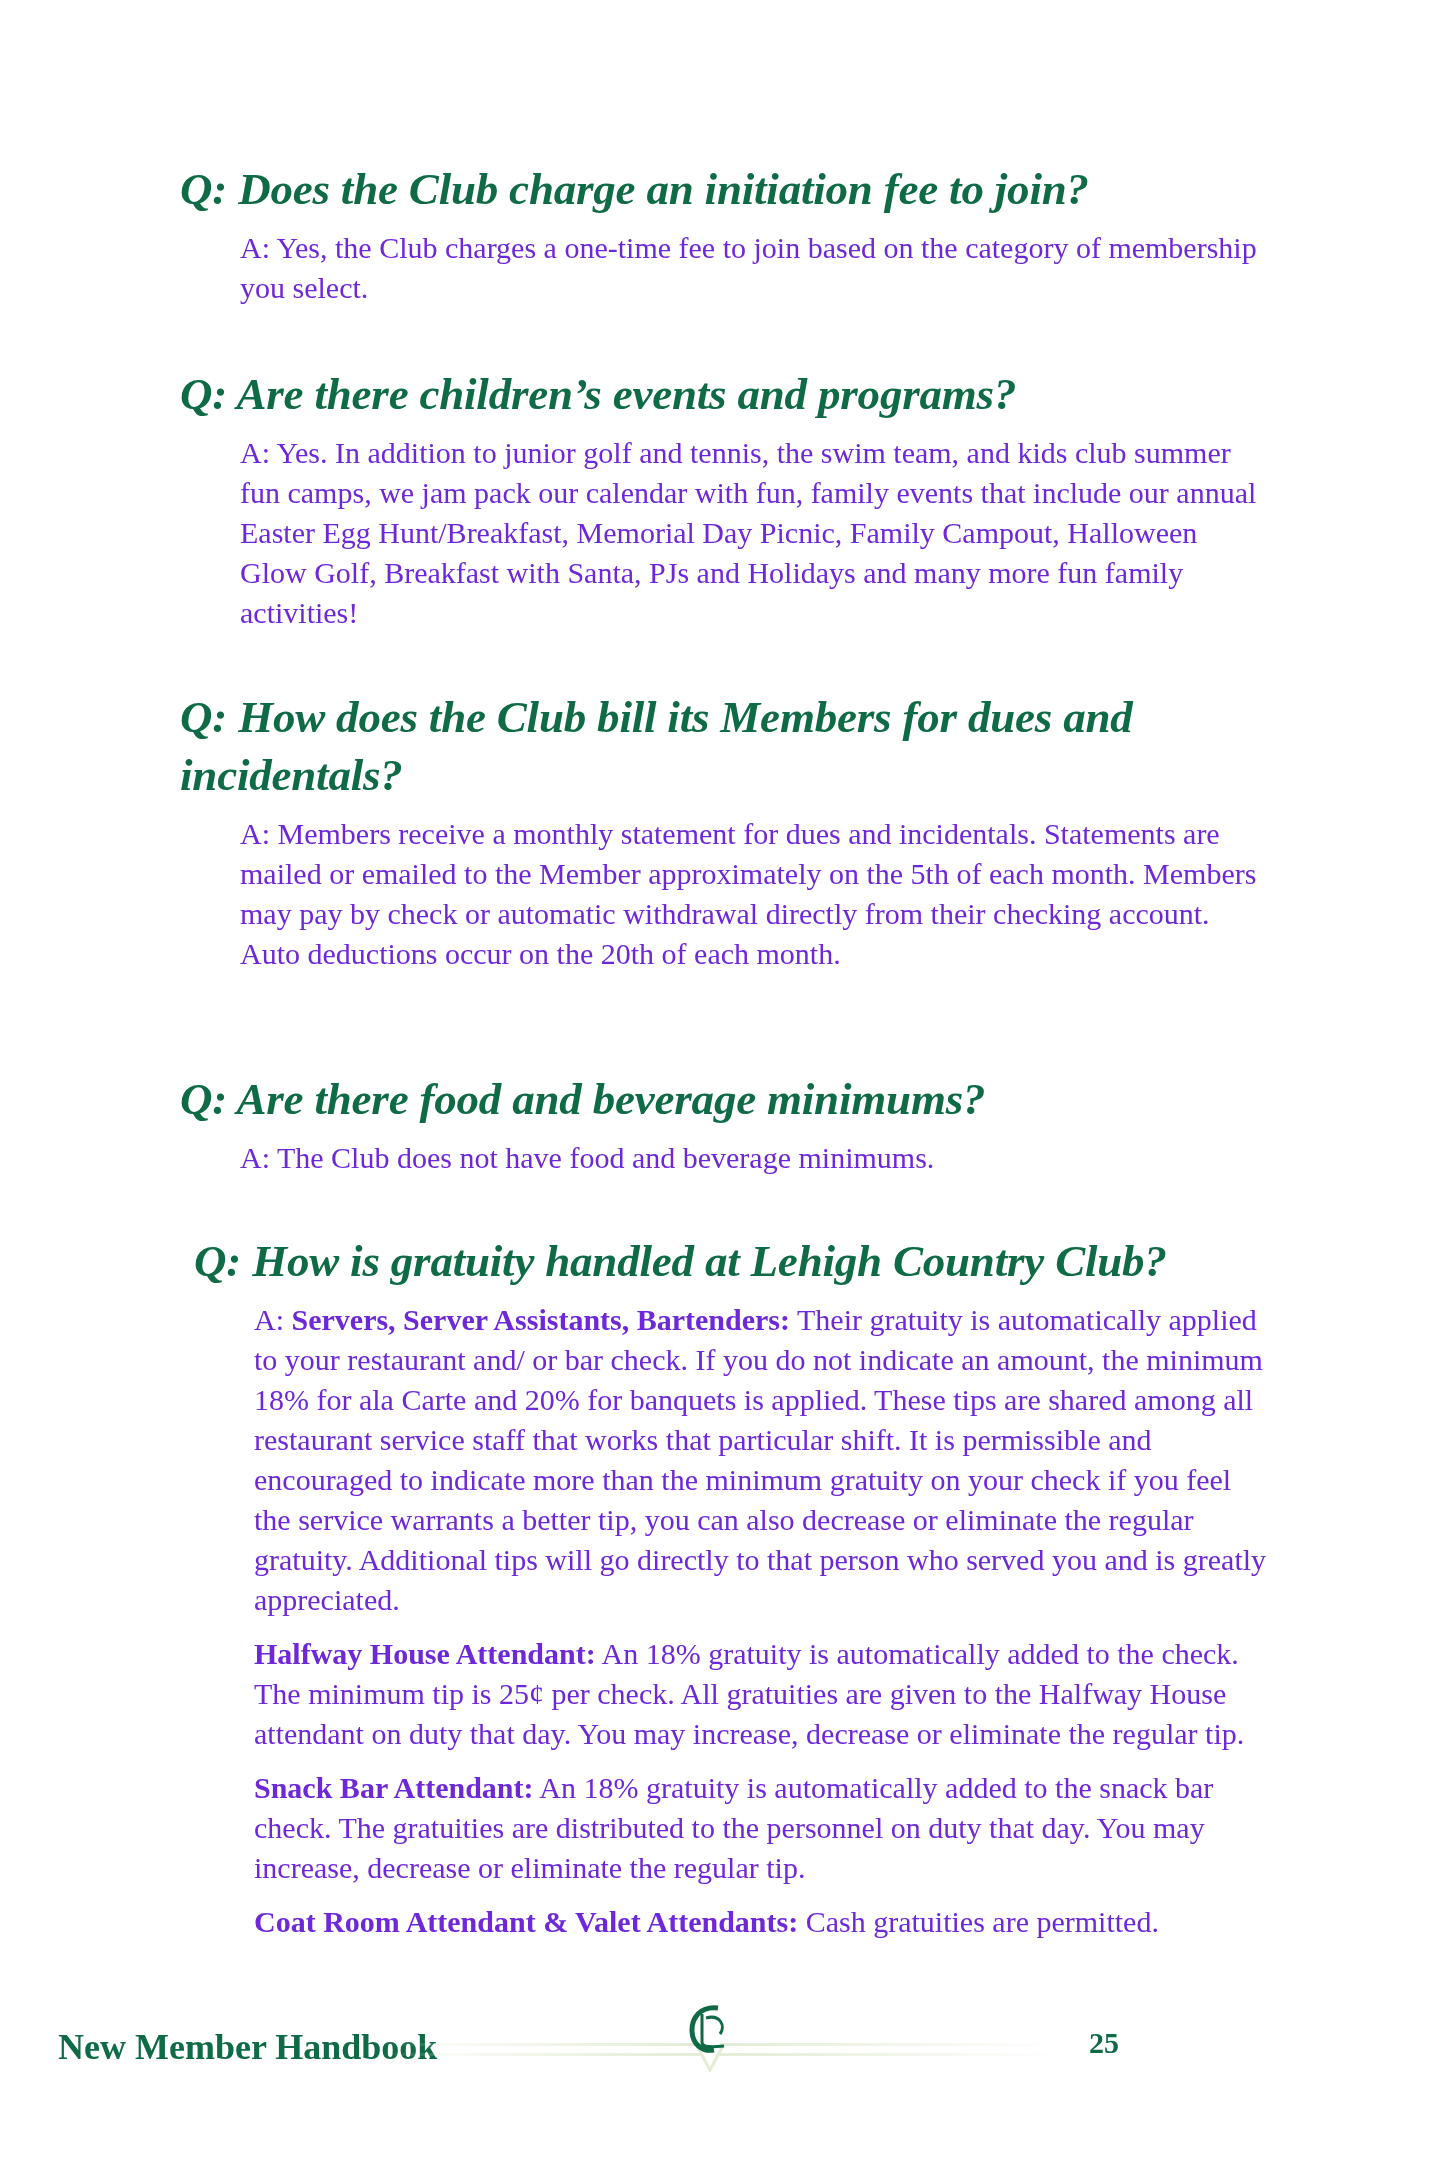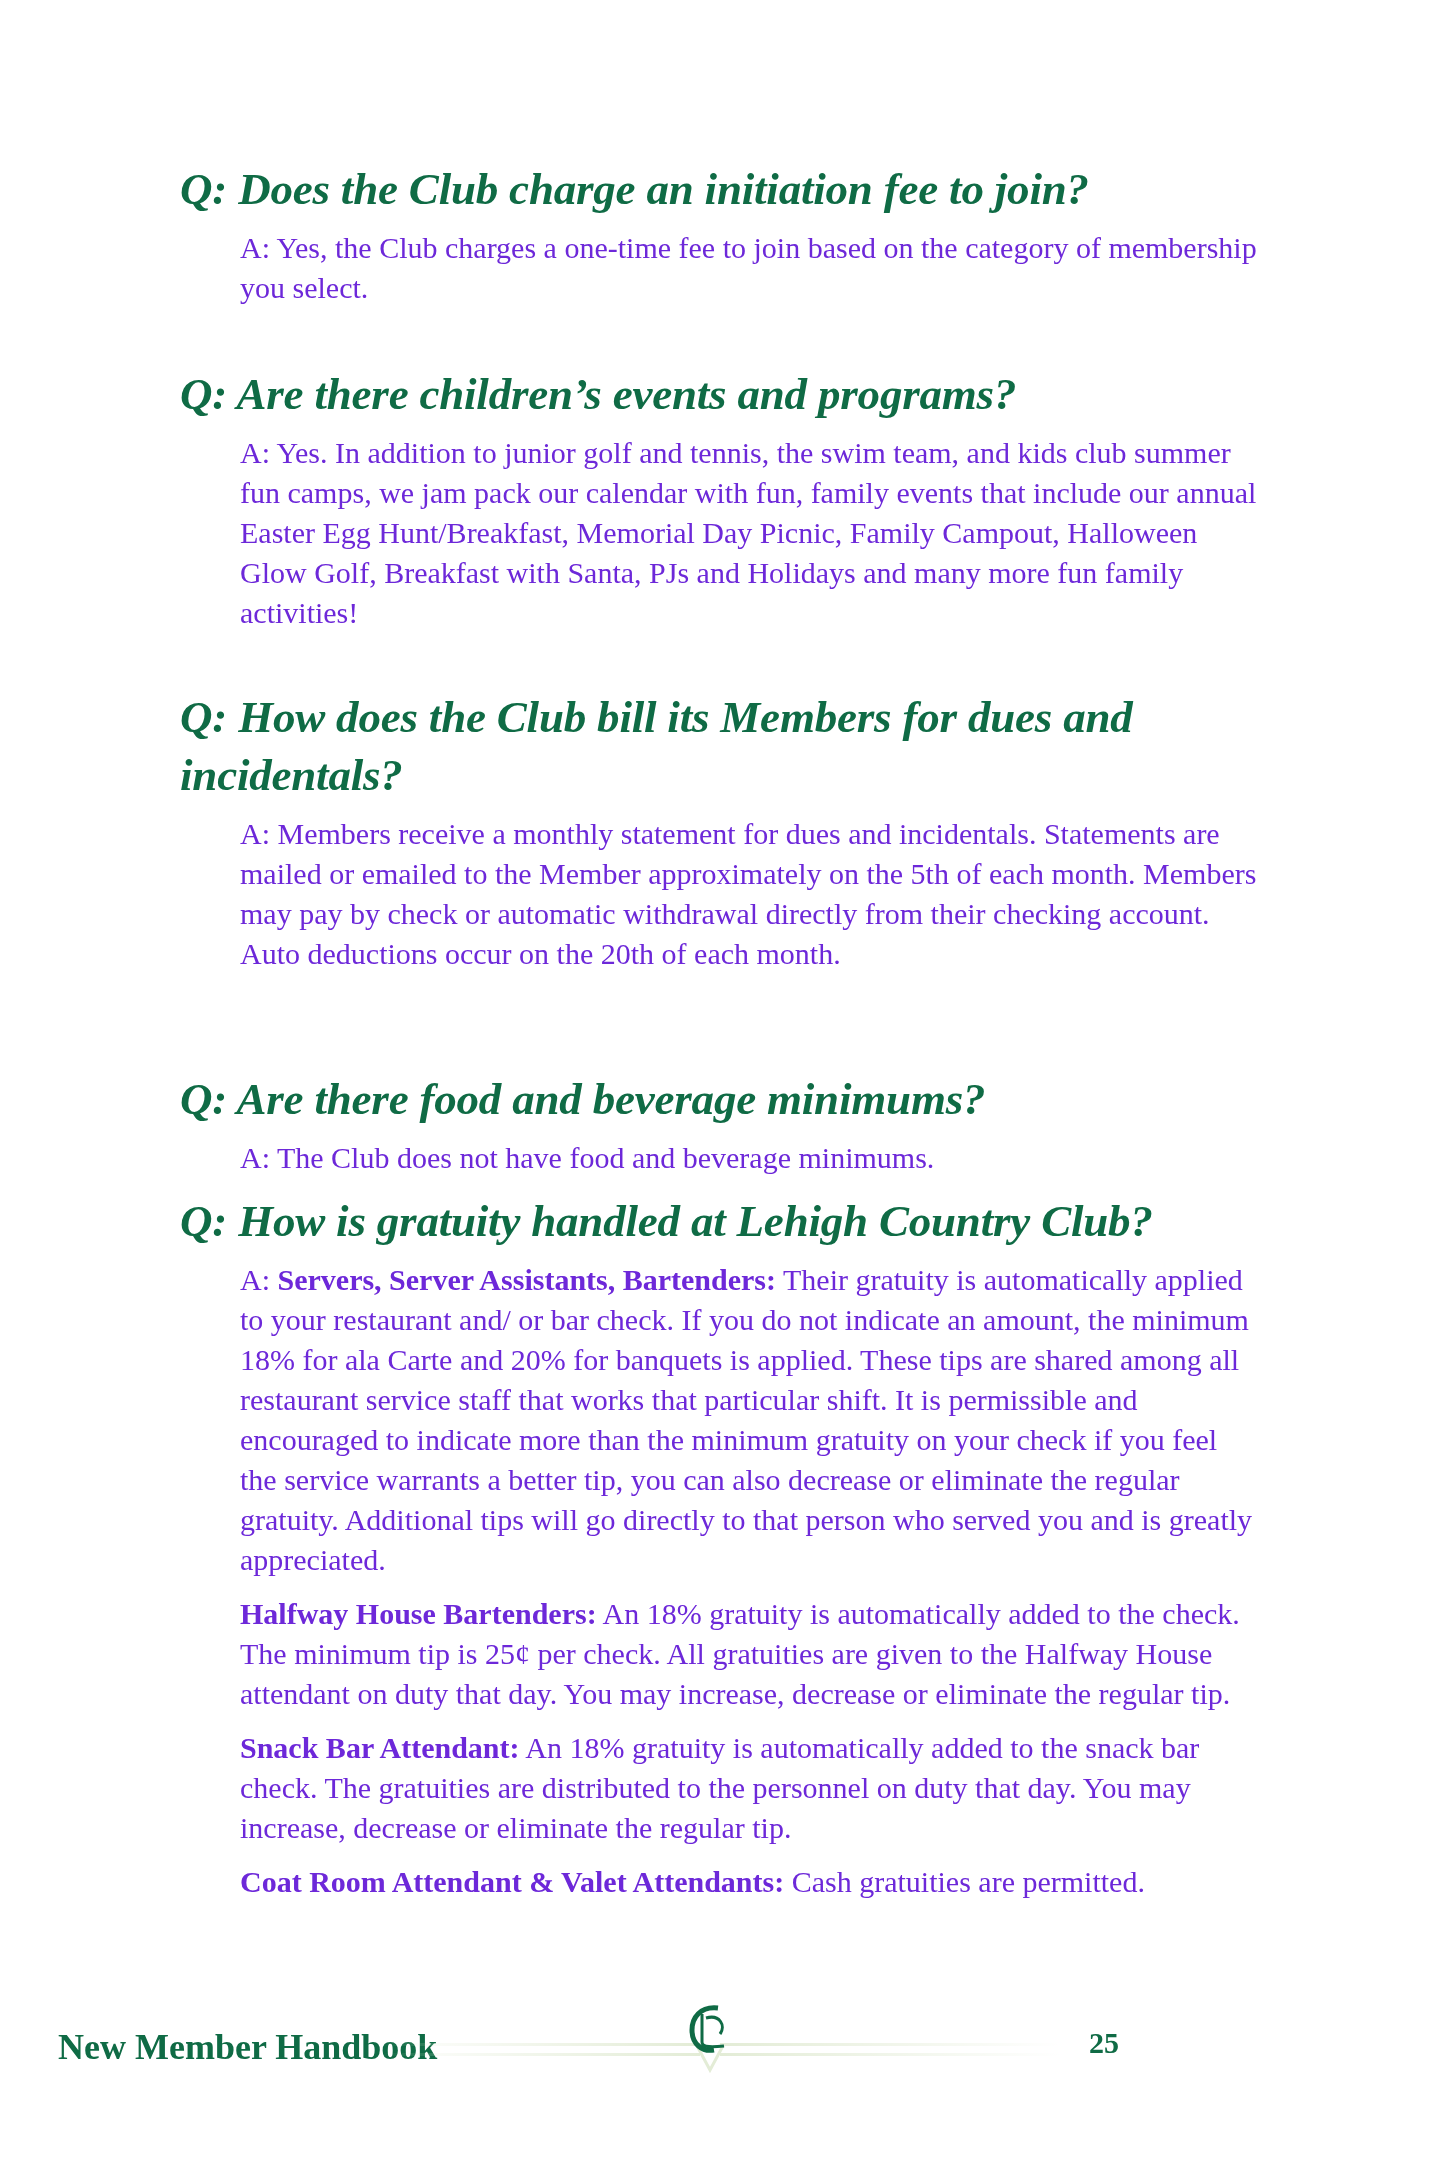--- a/index.html
+++ b/index.html
@@ -49,24 +49,24 @@
   <div class="qa" style="top:688px;">
     <h2 class="q">Q: How does the Club bill its Members for dues and incidentals?</h2>
     <p class="a">A: Members receive a monthly statement for dues and incidentals. Statements are mailed or emailed to the Member approximately on the 5th of each month. Members may pay by check or automatic withdrawal directly from their checking account. Auto deductions occur on the 20th of each month.</p>
   </div>
 
   <div class="qa" style="top:1070px;">
     <h2 class="q">Q: Are there food and beverage minimums?</h2>
     <p class="a">A: The Club does not have food and beverage minimums.</p>
   </div>
 
-  <div class="qa" style="top:1192px;">
+  <div class="qa" style="top:1232px;margin-left:14px;">
     <h2 class="q">Q: How is gratuity handled at Lehigh Country Club?</h2>
     <p class="a"><span>A: </span><b>Servers, Server Assistants, Bartenders:</b><span> Their gratuity is automatically applied to your restaurant and/ or bar check. If you do not indicate an amount, the minimum 18% for ala Carte and 20% for banquets is applied. These tips are shared among all restaurant service staff that works that particular shift. It is permissible and encouraged to indicate more than the minimum gratuity on your check if you feel the service warrants a better tip, you can also decrease or eliminate the regular gratuity. Additional tips will go directly to that person who served you and is greatly appreciated.</span></p>
-    <p class="a"><b>Halfway House Bartenders:</b><span> An 18% gratuity is automatically added to the check. The minimum tip is 25¢ per check. All gratuities are given to the Halfway House attendant on duty that day. You may increase, decrease or eliminate the regular tip.</span></p>
+    <p class="a"><b>Halfway House Attendant:</b><span> An 18% gratuity is automatically added to the check. The minimum tip is 25¢ per check. All gratuities are given to the Halfway House attendant on duty that day. You may increase, decrease or eliminate the regular tip.</span></p>
     <p class="a"><b>Snack Bar Attendant:</b><span> An 18% gratuity is automatically added to the snack bar check. The gratuities are distributed to the personnel on duty that day. You may increase, decrease or eliminate the regular tip.</span></p>
     <p class="a"><b>Coat Room Attendant &amp; Valet Attendants:</b><span> Cash gratuities are permitted.</span></p>
   </div>
 
   <div class="footer-left">New Member Handbook</div>
 
   <svg class="footer-rule" viewBox="0 0 720 80">
     <defs>
       <linearGradient id="fadeL" x1="0" x2="1" y1="0" y2="0">
         <stop offset="0" stop-color="#e3ecd6" stop-opacity="0"></stop>

